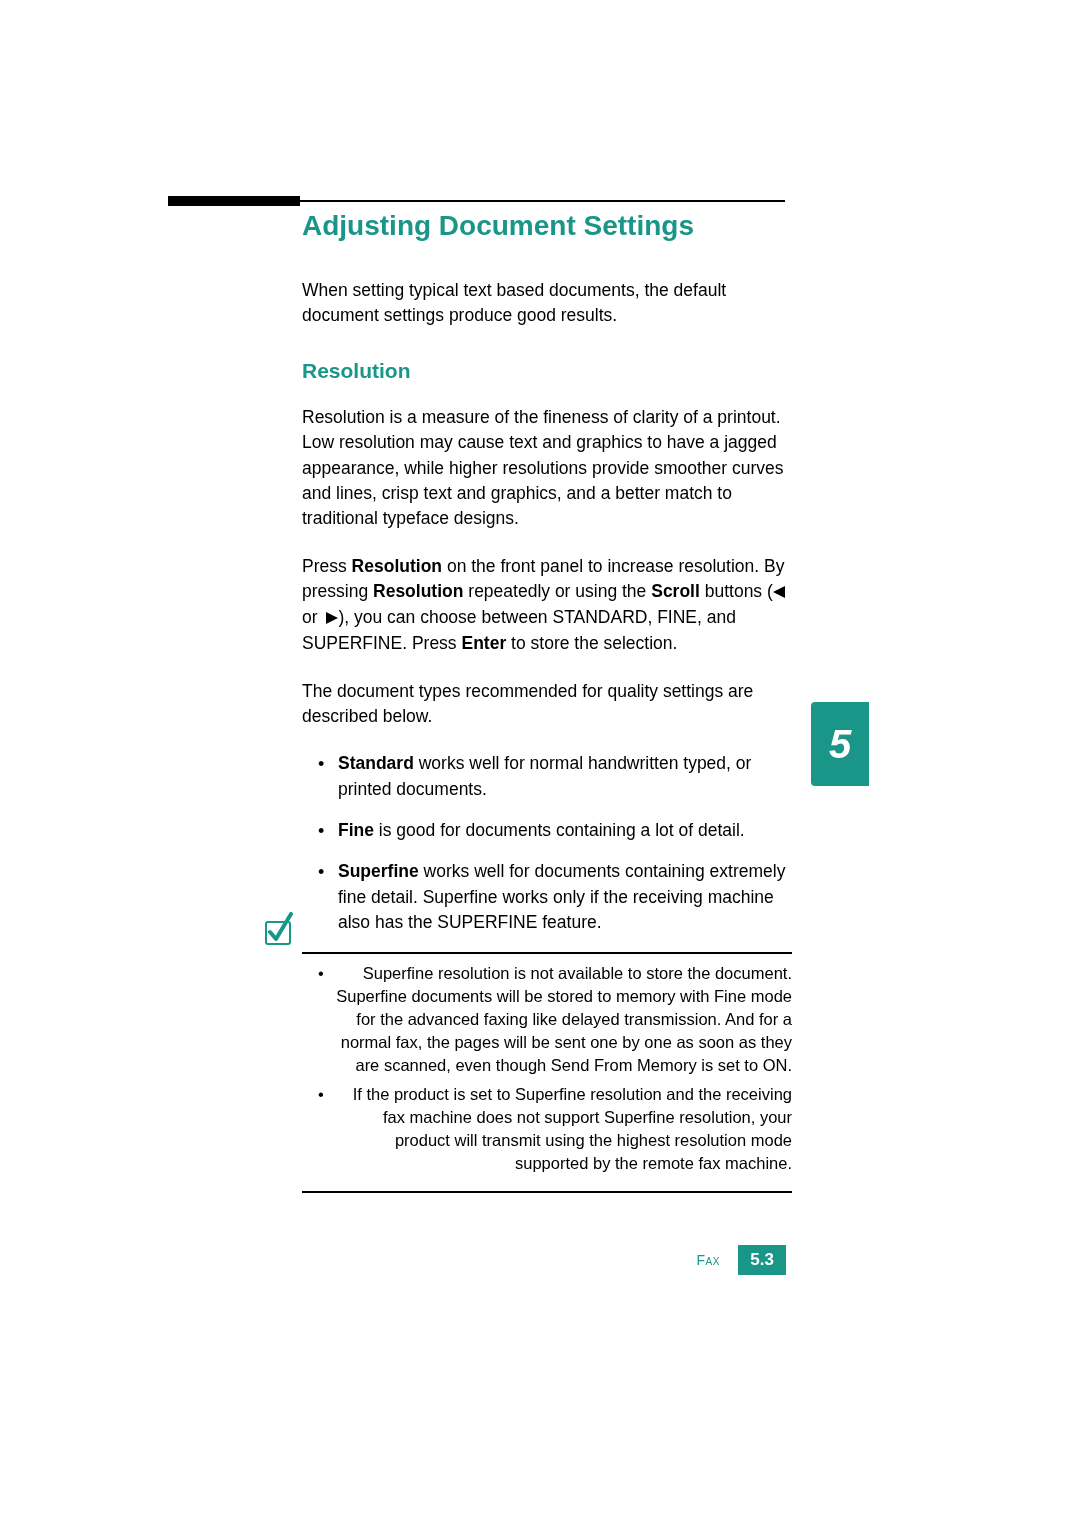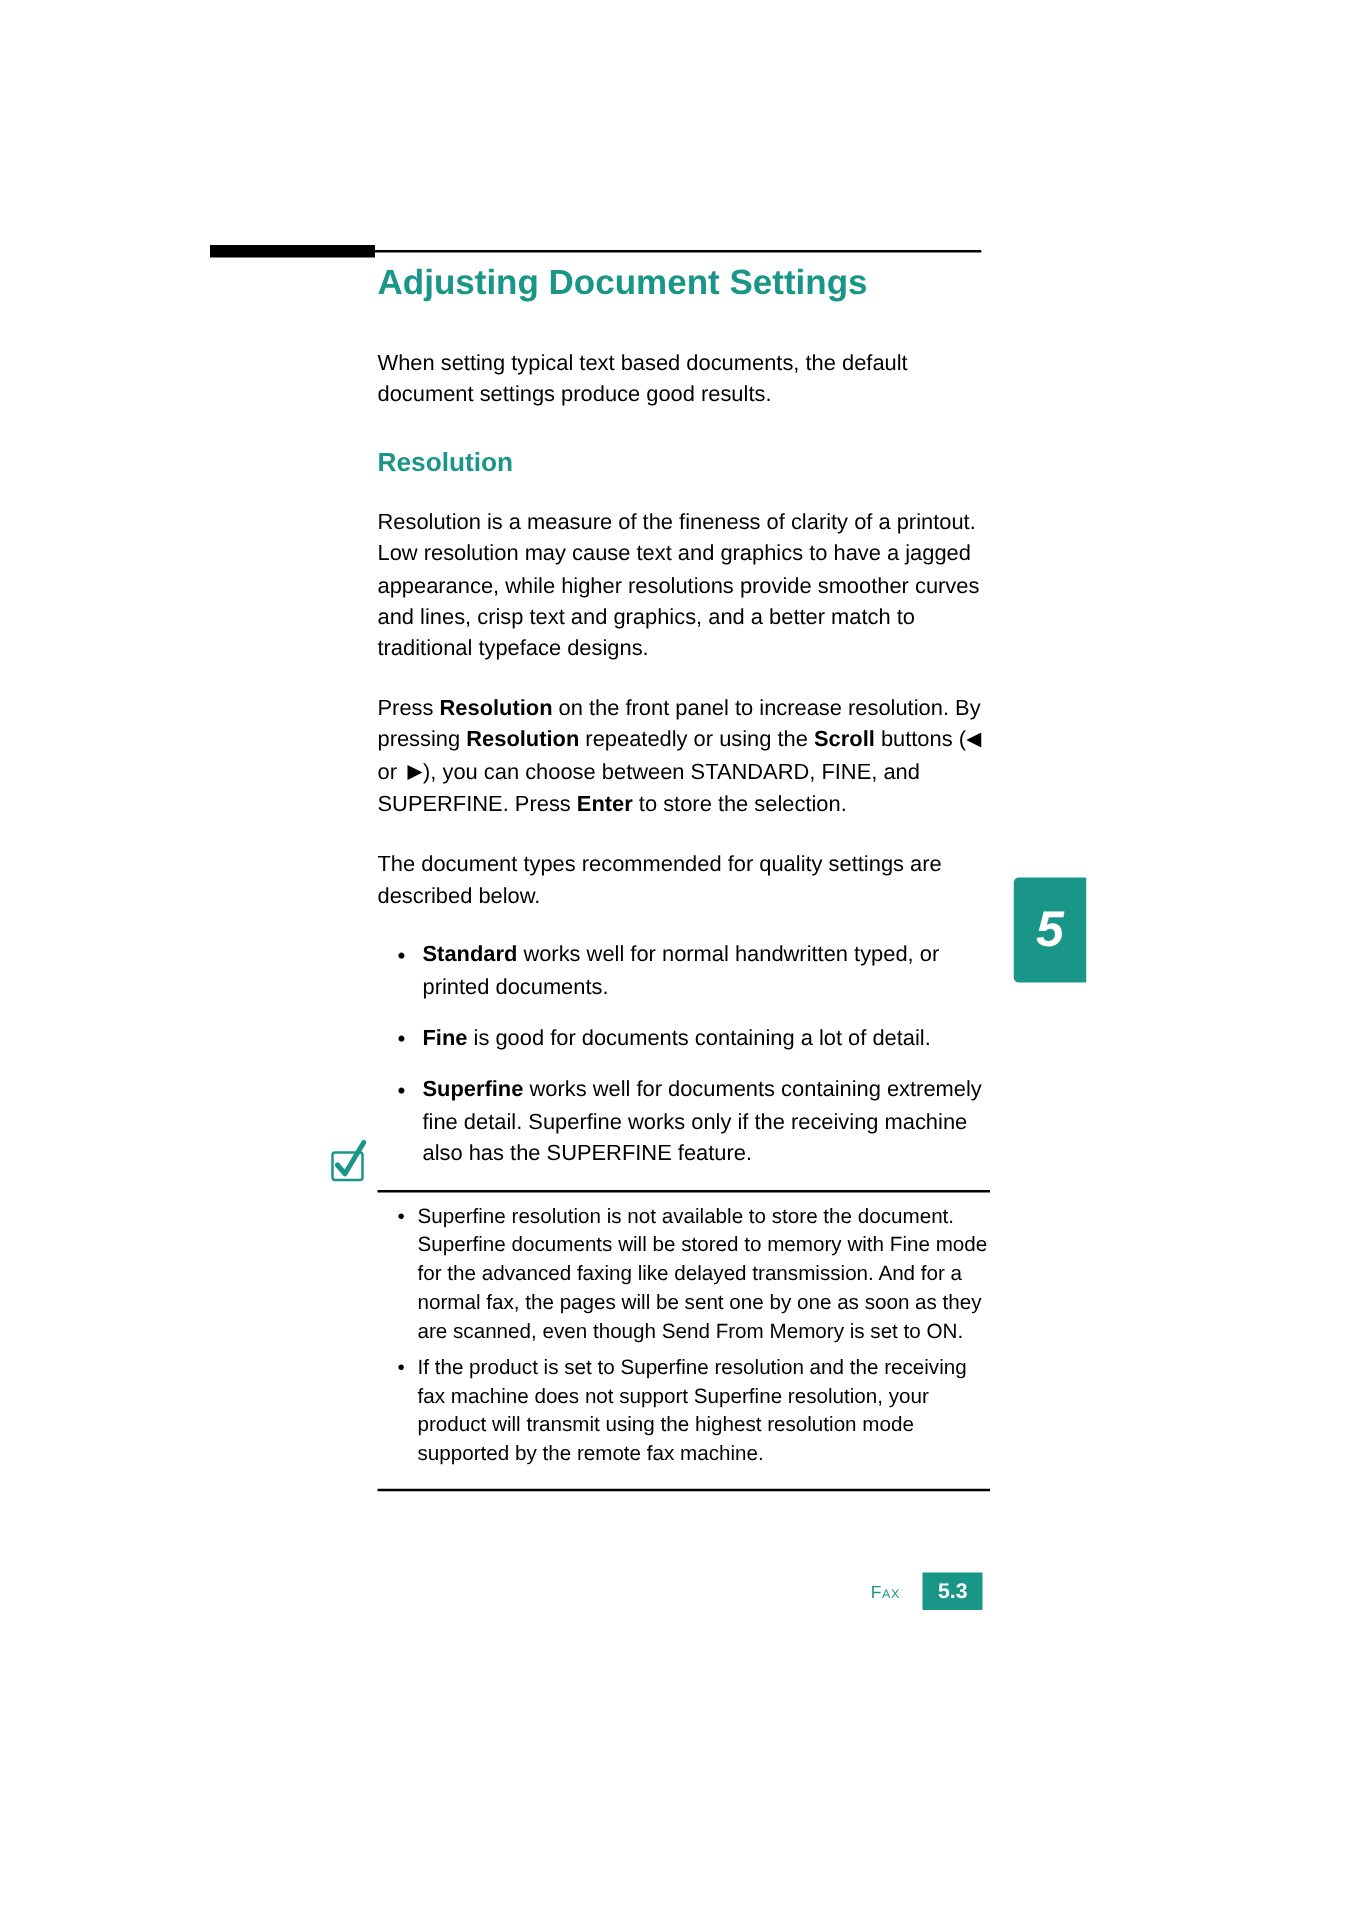--- a/index.html
+++ b/index.html
@@ -91,20 +91,21 @@
       font-size: 14.5px;
       font-weight: bold;
       letter-spacing: 0.5px;
       font-variant: small-caps;
       margin-bottom: 6px;
       margin-left: 16px;
     }
     .notes-list {
       list-style: none;
       padding-left: 16px;
+      text-align: right;
     }
     .notes-list li {
       font-size: 16.5px;
       line-height: 1.4;
       color: #000;
       margin-bottom: 6px;
       position: relative;
       padding-left: 16px;
     }
     .notes-list li::before {
@@ -134,21 +135,21 @@
       justify-content: center;
       font-size: 40px;
       font-weight: bold;
       font-style: italic;
       font-family: "Trebuchet MS", sans-serif;
     }
     .footer {
       position: absolute;
       left: 0;
       width: 100%;
-      bottom: 240px;
+      bottom: 253px;
       text-align: right;
       padding-right: 294px;
     }
     .footer-label {
       color: #1a9688;
       font-size: 14px;
       font-variant: small-caps;
       letter-spacing: 0.5px;
       margin-right: 14px;
       vertical-align: middle;

